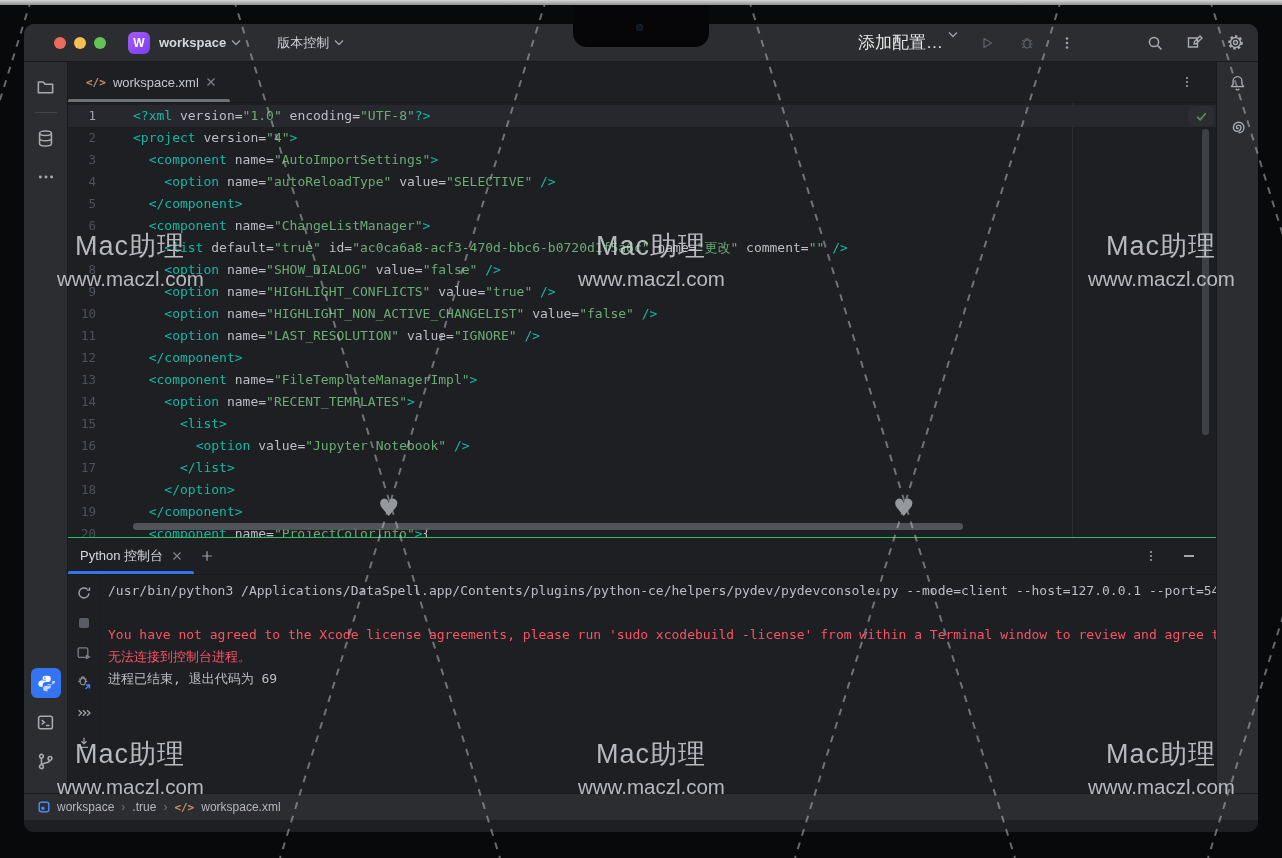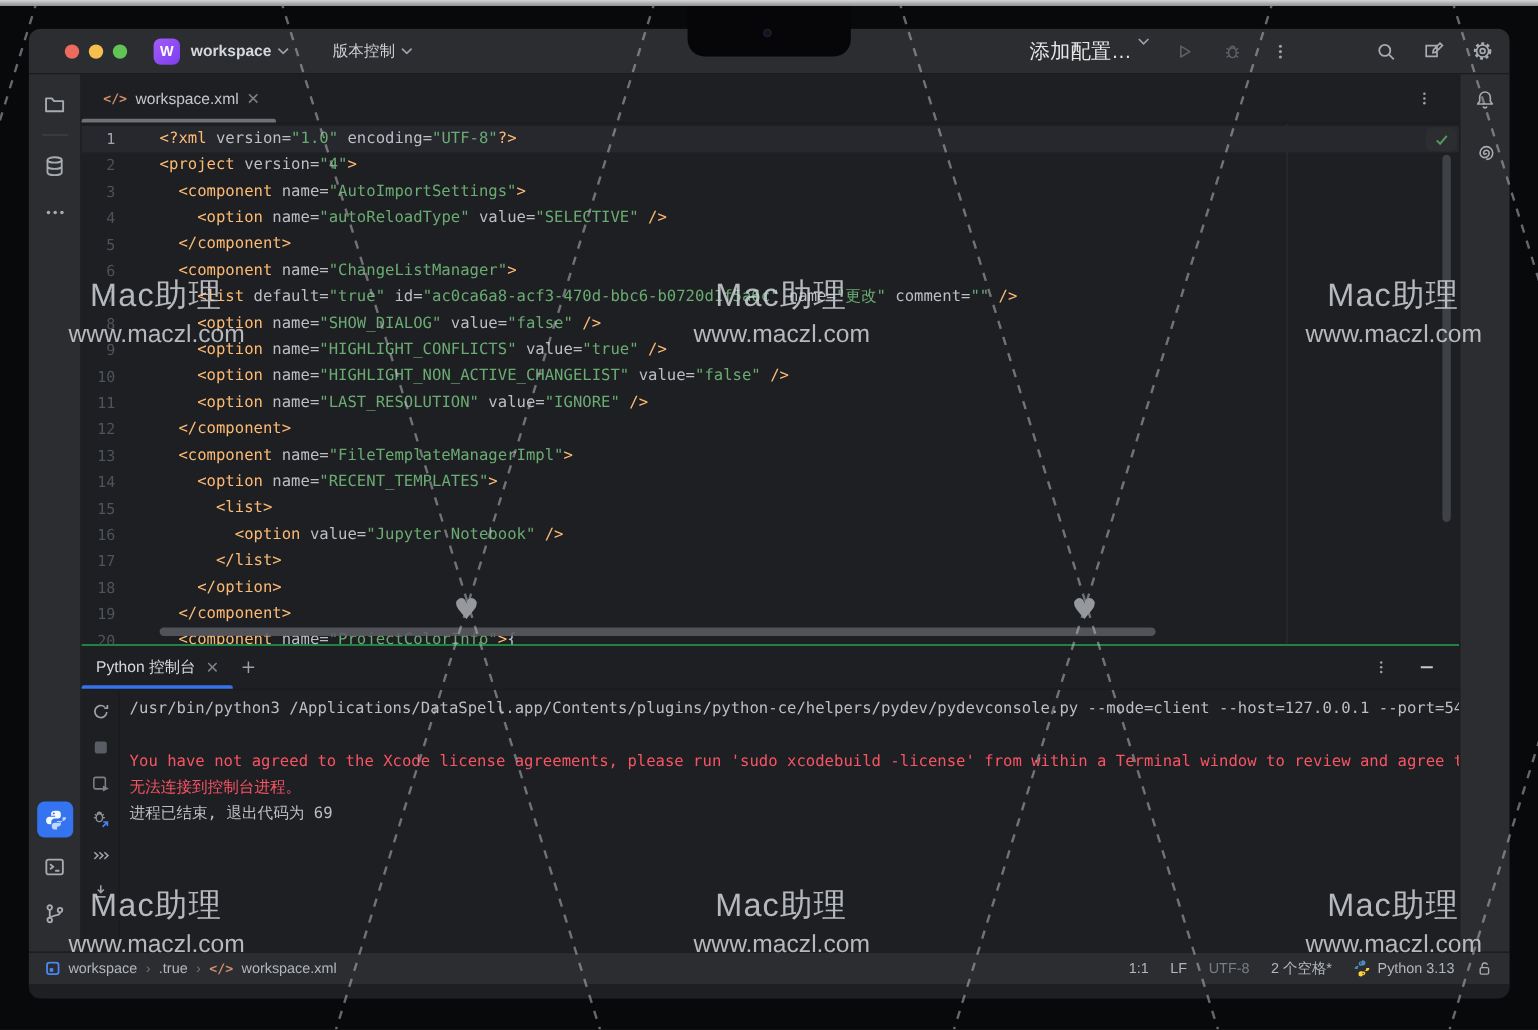--- a/index.html
+++ b/index.html
@@ -46,21 +46,21 @@
   .tab-kebab { position:absolute; right:18px; }
 
   
   .editor { flex:1 1 auto; position:relative; overflow:hidden; font-family:"DejaVu Sans Mono","Liberation Mono",monospace; font-size:13px; line-height:22px; }
   .code { position:absolute; inset:2px 0 0 0; white-space:pre; }
   .code-line { display:flex; width:100%; height:22px; }
   .code-line.current { background:#26282e; }
   .ln { flex:0 0 43px; text-align:right; padding-right:15px; color:#4e525a; font-size:12.5px; }
   .code-line.current .ln { color:#a1a4ac; }
   .lt { padding-left:22px; white-space:pre; }
-  .tk-tag { color:#fdba74; } .tk-attr { color:#bcbec4; } .tk-eq { color:#bcbec4; }
+  .tk-tag { color:#14b8a6; } .tk-attr { color:#bcbec4; } .tk-eq { color:#bcbec4; }
   .tk-str { color:#6aab73; } .tk-plain { color:#bcbec4; }
   .margin-guide { position:absolute; left:1004px; top:0; bottom:0; width:1px; background:#2c2e32; }
   .vscroll { position:absolute; left:1134px; top:26px; width:7px; height:306px; background:#4a4d53; border-radius:4px; opacity:.75; }
   .hscroll { position:absolute; left:65px; top:420px; width:830px; height:7px; background:#5a5d63; border-radius:4px; opacity:.85; }
   .inspect { position:absolute; left:1120px; top:3px; width:26px; height:20px; background:#2b2d30; border-radius:5px; display:flex; align-items:center; justify-content:center; }
 
   
   .console-panel { height:256px; flex:0 0 256px; border-top:1px solid #22c55e; display:flex; flex-direction:column; }
   .console-header { height:37px; flex:0 0 37px; display:flex; align-items:center; position:relative; border-bottom:1px solid #1a1b1d; }
   .ctab { position:relative; height:100%; display:flex; align-items:center; padding:0 12px 0 12px; gap:9px; }
@@ -341,39 +341,20 @@
               <rect x="1.2" y="1.2" width="9.6" height="9.6" rx="2" stroke="#4a88f7" stroke-width="1.5"></rect>
               <rect x="3.4" y="5.8" width="3" height="3" fill="#4a88f7"></rect>
             </svg>
         </span>
         <span>workspace</span>
         <span class="crumb-sep">›</span>
         <span>.true</span>
         <span class="crumb-sep">›</span>
         <span class="xmlglyph">&lt;/&gt;</span>
         <span>workspace.xml</span>
-      </div>
-      <div class="sb-right">
-        <span>1:1</span>
-        <span>LF</span>
-        <span class="sb-dim">UTF-8</span>
-        <span>2 个空格*</span>
-        <span style="display:flex;align-items:center;gap:6px;">
-          <svg width="14" height="14" viewBox="0 0 16 16">
-              <path d="M7.9 1.2c-1.9 0-3 .8-3 2.1v1.6h3.1v.7H3.7C2.1 5.6 1 6.8 1 8.5h2.9V7.9c0-1.4 1.2-2.6 2.8-2.6h2.5c1.2 0 2.1-.9 2.1-2.1v-.9c0-1.2-1.2-2.1-2.5-2.1H7.9zM6.9 2.4a.7.7 0 1 1 0 1.4.7.7 0 0 1 0-1.4z" fill="#4b8bbe"></path>
-              <path d="M8.1 14.8c1.9 0 3-.8 3-2.1v-1.6H8v-.7h4.3c1.6 0 2.7-1.2 2.7-2.9h-2.9v.6c0 1.4-1.2 2.6-2.8 2.6H6.8c-1.2 0-2.1.9-2.1 2.1v.9c0 1.2 1.2 2.1 2.5 2.1h.9zM9.1 13.6a.7.7 0 1 1 0-1.4.7.7 0 0 1 0 1.4z" fill="#ffd43b"></path>
-            </svg>
-          <span>Python 3.13</span>
-        </span>
-        <span>
-          <svg width="14" height="14" viewBox="0 0 16 16" stroke="#a8abb0" stroke-width="1.3" fill="none">
-              <rect x="4" y="7.2" width="8" height="6.2" rx="1.3"></rect>
-              <path d="M5.8 7.2V5.4a2.6 2.6 0 0 1 5.1-.7"></path>
-            </svg>
-        </span>
       </div>
     </div>
     <div class="bottom-fill"></div>
   </div>
 
   <div class="overlay">
     <svg width="1282" height="858" viewBox="0 0 1282 858" style="position:absolute;inset:0;">
       <g stroke="rgba(196,198,202,0.5)" stroke-width="2" stroke-dasharray="7 7" fill="none">
         <path d="M31 0L-235 858"></path>
           <path d="M546 0L280 858"></path>

